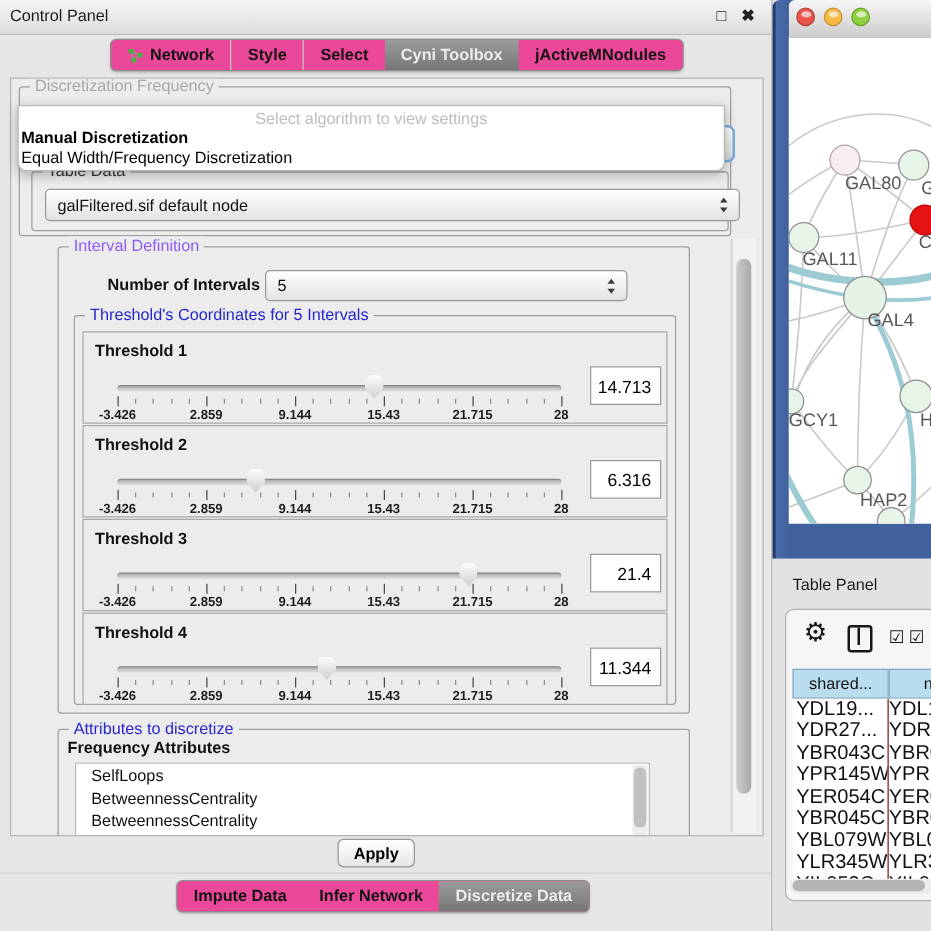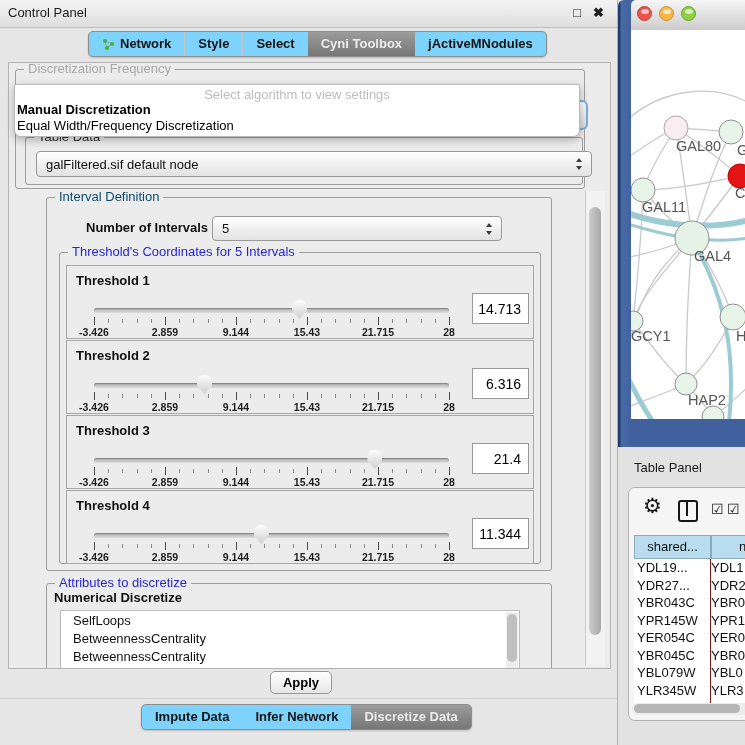--- a/index.html
+++ b/index.html
@@ -5,33 +5,33 @@
   html,body{margin:0;padding:0;}
   body{width:745px;height:745px;overflow:hidden;position:relative;
        font-family:"Liberation Sans",sans-serif;background:#e3e3e3;color:#111;}
   
   .cp{position:absolute;left:0;top:0;width:617px;height:745px;background:#e6e6e6;border-right:1px solid #b3b3b3;}
   .cp-titlebar{position:absolute;left:0;top:0;width:100%;height:27px;
      background:linear-gradient(#f4f4f4,#dedede);border-bottom:1px solid #bdbdbd;}
   .cp-title{position:absolute;left:8px;top:5px;font-size:13px;color:#1c1c1c;}
   .winbtn{position:absolute;top:5px;font-size:13px;color:#222;line-height:16px;}
   
-  .tabbar{position:absolute;display:flex;height:24px;background:#7dd3fc;border:1px solid #8d8d8d;
+  .tabbar{position:absolute;display:flex;height:24px;background:#ec4899;border:1px solid #8d8d8d;
      border-radius:5px;overflow:hidden;box-shadow:0 1px 2px rgba(0,0,0,.18);}
   .tab{display:flex;align-items:center;gap:5px;padding:0 13px;font-size:13px;font-weight:700;
      color:#141414;line-height:24px;white-space:nowrap;}
   .tab.sep{border-left:1px solid #c6c6c6;}
   .tab.active{background:linear-gradient(#9c9c9c,#767676);color:#ececec;}
   
   .content{position:absolute;left:8px;top:62px;width:601px;height:605px;background:#ececec;
      border:1px solid #b3b3b3;overflow:hidden;}
   .group{position:absolute;border:1px solid #9e9e9e;border-radius:3px;}
   .gtitle{position:absolute;top:-9px;left:8px;background:#ececec;padding:0 4px;font-size:13px;white-space:nowrap;}
   .t-gray{color:#a8a8a8;}
-  .t-green{color:#0c4a6e;}
+  .t-green{color:#8b5cf6;}
   .t-blue{color:#2626cc;}
   .t-dark{color:#333;}
   
   .combo{position:absolute;background:linear-gradient(#ffffff,#e2e2e2);border:1px solid #999;
      border-radius:4px;font-size:13px;display:flex;align-items:center;padding:0 9px;}
   .stepper{position:absolute;right:7px;top:50%;transform:translateY(-50%);width:9px;height:12px;}
   .stepper:before{content:"";position:absolute;top:0;left:1px;border-left:3.5px solid transparent;
      border-right:3.5px solid transparent;border-bottom:4.5px solid #3c3c3c;}
   .stepper:after{content:"";position:absolute;bottom:0;left:1px;border-left:3.5px solid transparent;
      border-right:3.5px solid transparent;border-top:4.5px solid #3c3c3c;}
@@ -90,21 +90,21 @@
   .tp-panel{position:absolute;left:628px;top:487px;width:130px;height:232px;background:#f5f5f5;
      border:1px solid #b2b2b2;border-radius:7px;}
   .gear{position:absolute;left:14px;top:6px;font-size:21px;color:#161616;}
   .colicon{position:absolute;left:49px;top:12px;width:16px;height:18px;border:2px solid #161616;border-radius:3px;}
   .colicon:after{content:"";position:absolute;left:6px;top:0;width:2px;height:14px;background:#161616;}
   .chk{position:absolute;top:13px;font-size:14px;color:#161616;}
   .thead{position:absolute;left:5px;top:47px;height:24px;display:flex;font-size:13px;}
   .thcell{background:#b9ddef;border:1px solid #8ca9bd;box-sizing:border-box;line-height:22px;text-align:center;}
   .trows{position:absolute;left:5px;top:71px;width:121px;height:146px;background:#fff;overflow:hidden;}
   .trow{display:flex;height:17.5px;align-items:center;}
-  .tcell{font-size:13px;white-space:nowrap;overflow:hidden;}
+  .tcell{font-size:16px;white-space:nowrap;overflow:hidden;}
   .tcell.c0{width:76px;padding-left:3px;box-sizing:border-box;}
   .tcell.c1{padding-left:0;border-left:1px solid #7f1d1d;height:100%;display:flex;align-items:center;}
   .tp-hscroll{position:absolute;left:3px;top:215px;width:120px;height:12px;background:#ececec;border-radius:6px;}
   .tp-hthumb{position:absolute;left:2px;top:1px;width:106px;height:9px;border-radius:5px;background:#b5b5b5;}
 </style>
 </head>
 <body>
 
 <div class="cp">
   <div class="cp-titlebar">
@@ -332,21 +332,21 @@
               <div class="tick-label" style="left: 80%;">21.715</div>
               <div class="tick-label" style="left: 100%;">28</div>
             </div>
           <input class="thr-value" value="11.344" style="">
         </div>
       </div>
     </div>
 
     <div class="group" style="left:37px;top:520px;width:504px;height:112px;">
       <span class="gtitle t-blue">Attributes to discretize</span>
-      <span style="position:absolute;left:7px;top:6px;font-size:13px;font-weight:700;">Numerical Discretize</span>
+      <span style="position:absolute;left:7px;top:6px;font-size:13px;font-weight:700;">Frequency Attributes</span>
       <div class="attr-list">
         <div class="items">
             <div class="attr-item">SelfLoops</div>
             <div class="attr-item">BetweennessCentrality</div>
             <div class="attr-item">BetweennessCentrality</div>
           </div>
         <div class="alist-scroll">
             <div class="alist-thumb"></div>
           </div>
       </div>

